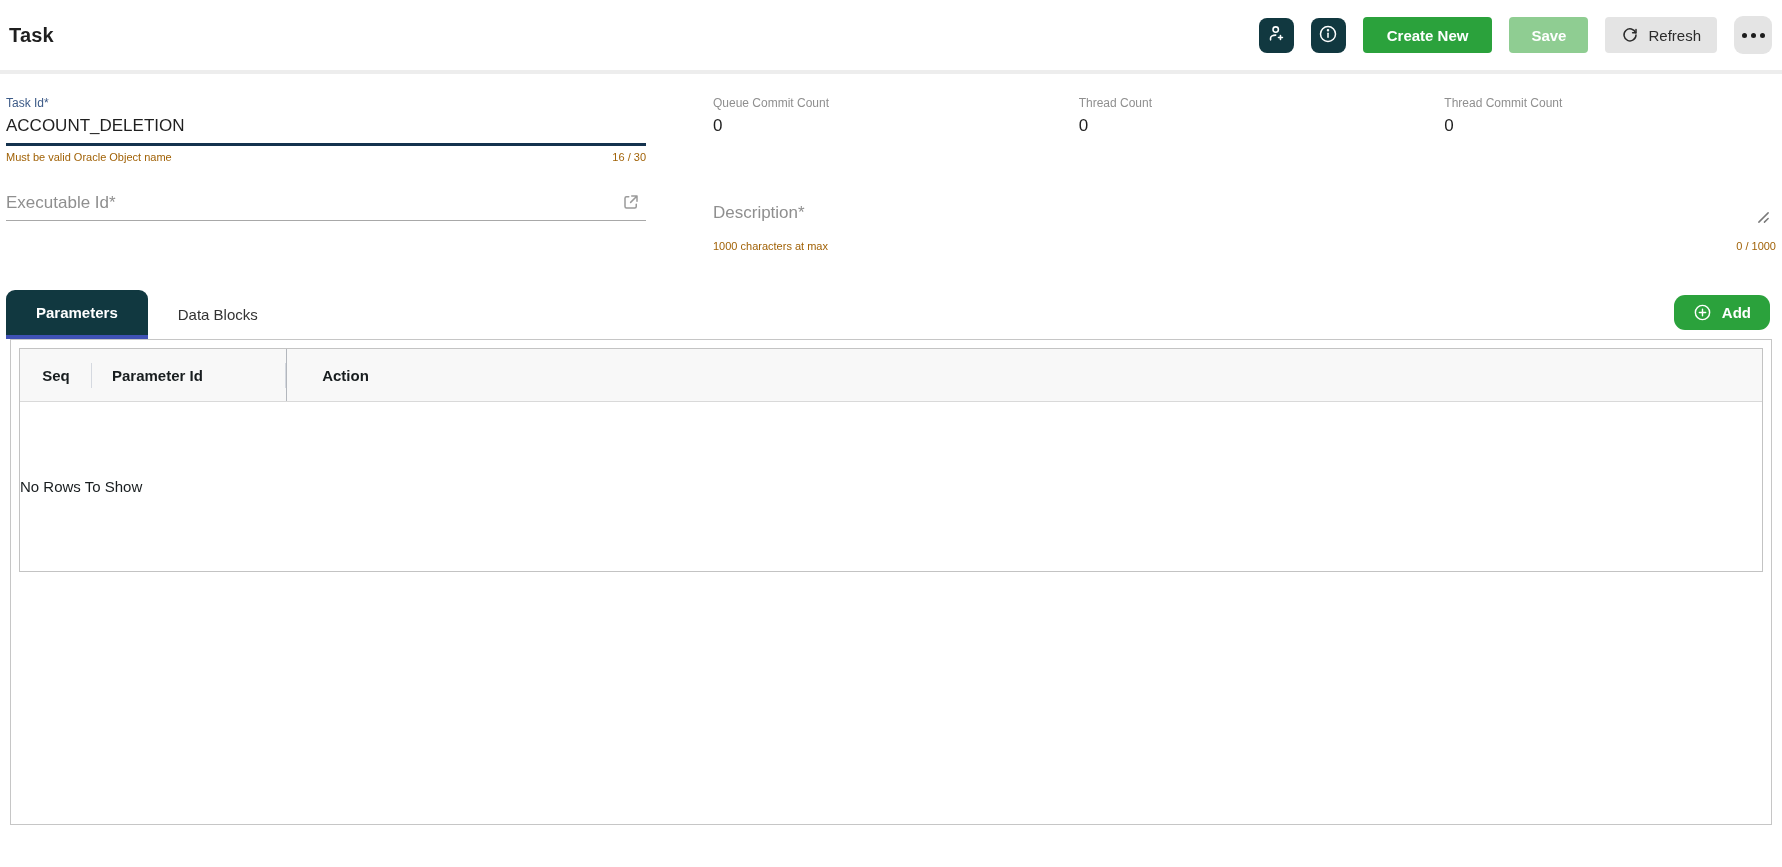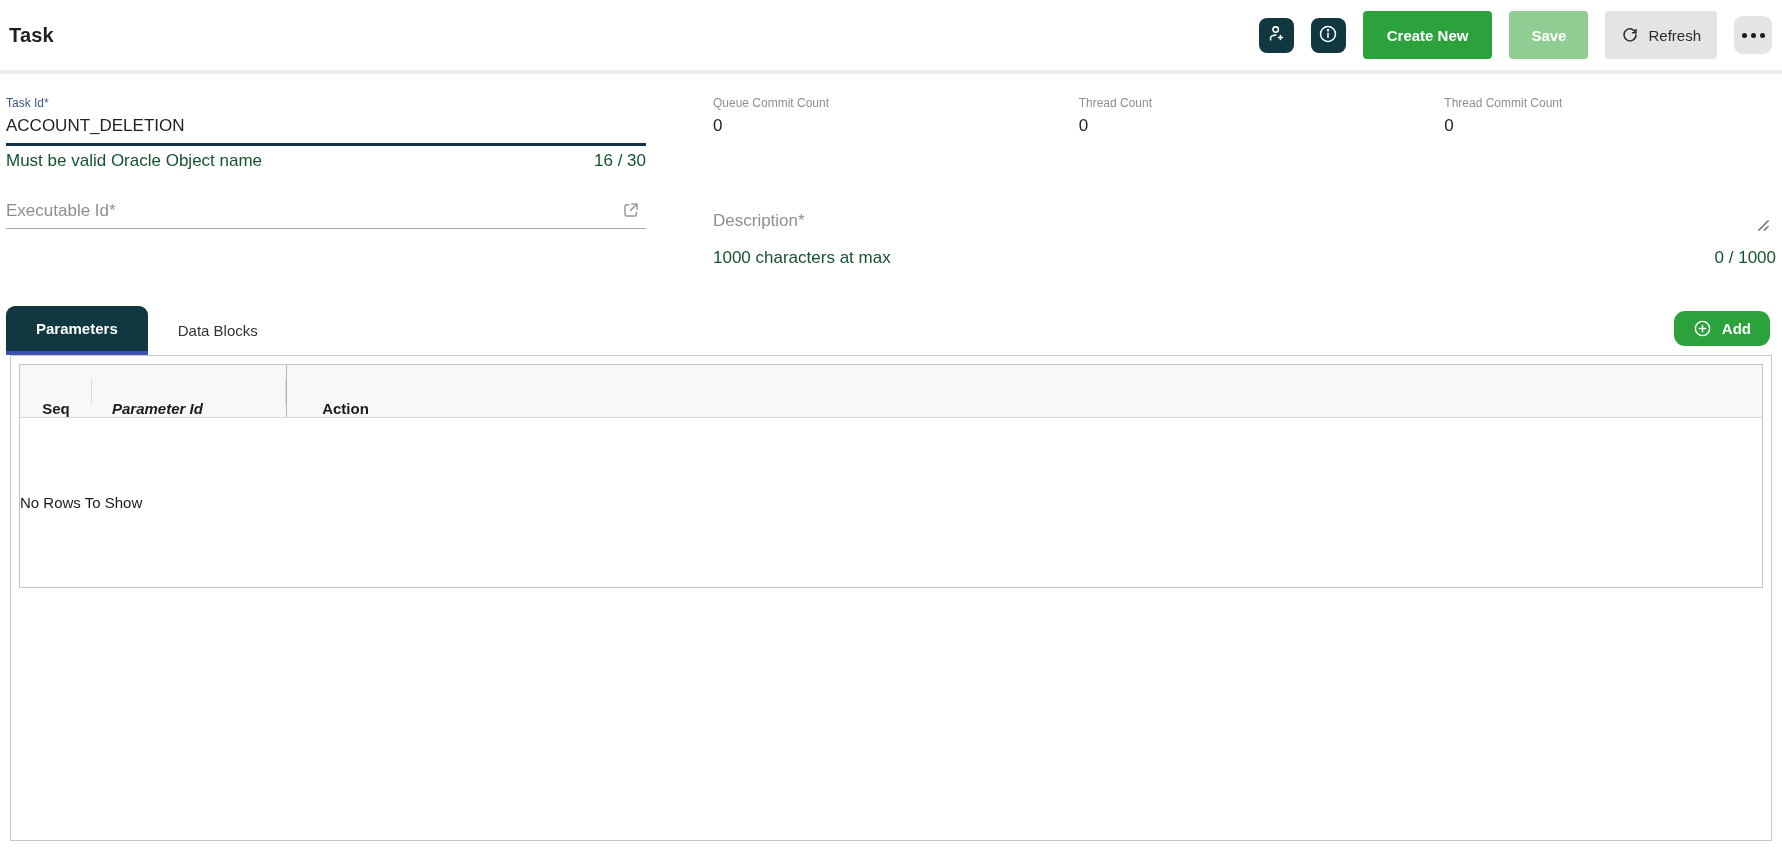--- a/index.html
+++ b/index.html
@@ -11,40 +11,40 @@
 
   
   .topbar { display:flex; align-items:center; height:74px; padding:0 10px 0 9px;
             border-bottom:4px solid #ededed; }
   .page-title { font-size:20px; font-weight:700; color:#1f1f1f; letter-spacing:.2px; }
   .actions { margin-left:auto; display:flex; align-items:center; gap:17px; }
   .icon-btn { border:none; cursor:pointer; display:flex; align-items:center; justify-content:center; }
   .icon-btn.dark { width:35px; height:35px; border-radius:8px; background:#113840; }
   .icon-btn.graysq { width:38px; height:38px; border-radius:9px; background:#e4e4e4; gap:4px; }
   .dot { width:5px; height:5px; border-radius:50%; background:#1c1c1c; display:inline-block; }
-  .btn { height:48px; border:none; border-radius:4px; font-size:15px; cursor:pointer;
+  .btn { height:36px; border:none; border-radius:4px; font-size:15px; cursor:pointer;
          font-family:inherit; display:flex; align-items:center; }
   .btn.green { background:#2ba23c; color:#fff; font-weight:700; padding:0 24px; }
   .btn.save  { background:#8fcd92; color:#fff; font-weight:700; padding:0 22px; cursor:default;justify-content:center; }
   .btn.gray  { background:#e4e4e4; color:#2b2b2b; font-weight:500; padding:0 16px; gap:9px; }
 
   
   .form { padding:22px 6px 0 6px; display:grid; grid-template-columns:640px 1fr;
           column-gap:67px; row-gap:26px; }
   .flabel { display:block; font-size:12px; color:#8f8f8f; margin-bottom:2px; }
   .flabel.blue { color:#3c5a87; }
   .field input, .field textarea {
     display:block; width:100%; border:none; outline:none; background:transparent;
     font-family:inherit; font-size:17px; color:#1f1f1f; padding:4px 0 7px;
   }
   .field input::placeholder, .field textarea::placeholder { color:#8f8f8f; opacity:1; }
   .u-focus  { border-bottom:3px solid #14324e !important; }
   .u-thin   { border-bottom:1px solid #a8a8a8; }
-  .helper-row { display:flex; justify-content:space-between; font-size:17px;
-                color:#14532d; margin-top:5px; }
+  .helper-row { display:flex; justify-content:space-between; font-size:11px;
+                color:#a16207; margin-top:5px; }
   .counts { display:grid; grid-template-columns:repeat(3,1fr); column-gap:34px; }
   .inputwrap { display:flex; align-items:flex-end; }
   .inputwrap input { flex:1; }
   .launch { flex:0 0 auto; padding:0 6px 6px 6px; cursor:pointer; background:none; border:none; }
   .desc-wrap { position:relative; }
   .desc-wrap textarea { resize:none; height:46px; padding-top:14px; overflow:hidden; }
   .resize-ic { position:absolute; right:6px; bottom:7px; pointer-events:none; }
 
   
   .tabs-row { margin-top:38px; padding:0 12px 0 6px; display:flex; align-items:flex-end; }
@@ -55,23 +55,23 @@
   .add-btn { margin-left:auto; margin-bottom:9px; background:#2ba23c; color:#fff; border:none;
              border-radius:11px; height:35px; padding:0 19px; display:flex; align-items:center;
              gap:10px; font-size:15px; font-weight:700; cursor:pointer; font-family:inherit; }
 
   
   .panel { margin:0 10px; height:486px; border:1px solid #c6c6c6; background:#fff; padding:8px; }
   .grid  { border:1px solid #c3c3c3; }
   .grid-header { position:relative; display:flex; align-items:center; height:53px;
                  background:#f8f8f8; border-bottom:1px solid #d9d9d9;
                  font-size:15px; font-weight:700; color:#181d1f; }
-  .gh-cell { position:relative; height:100%; display:flex; align-items:flex-end; }
+  .gh-cell { position:relative; height:100%; display:flex; align-items:center; }
   .gh-seq   { width:72px; justify-content:center; }
-  .gh-pid   { width:194px; padding-left:20px;font-style:italic; }
+  .gh-pid   { width:194px; padding-left:20px; }
   .gh-pval  { flex:1; padding-left:21px; }
   .gh-action{ width:118px; justify-content:center; border-left:1px solid #b3b7bd; }
   .gh-sep { position:absolute; right:0; top:14px; height:25px; width:1px; background:#d5d9e0; }
   .grid-body { height:169px; display:flex; align-items:center; 
                font-size:15px; color:#181d1f; }
 </style>
 </head>
 <body>
 
 <div class="app">

